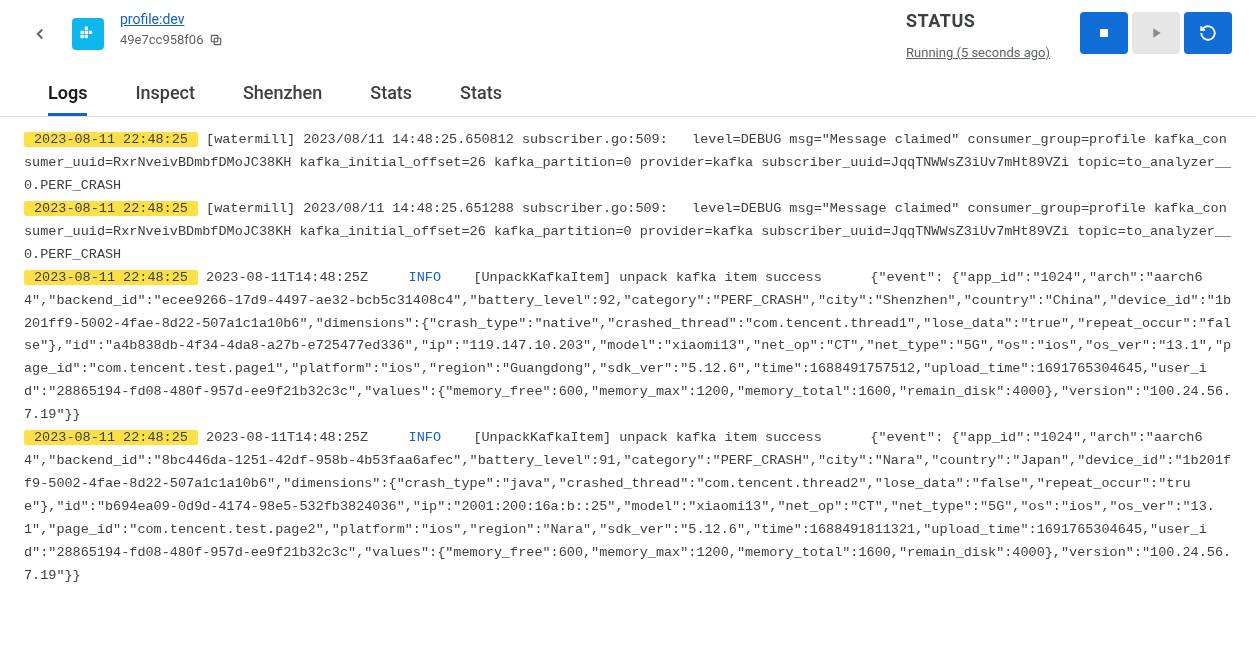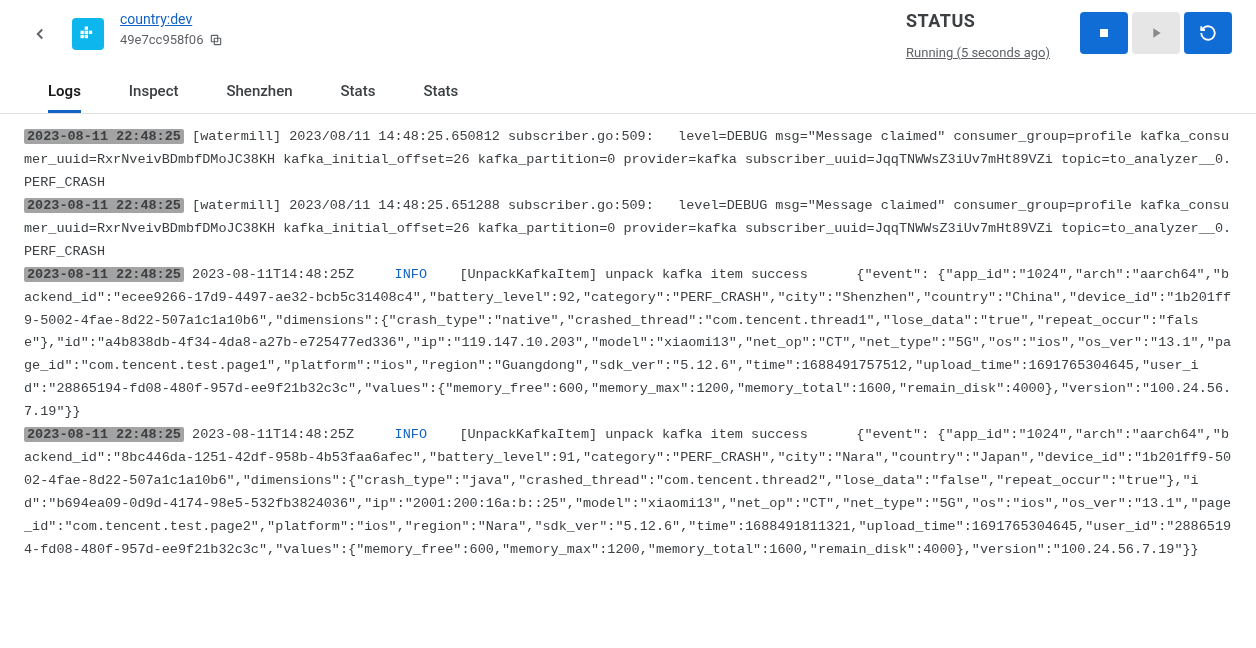--- a/index.html
+++ b/index.html
@@ -101,21 +101,21 @@
     .btn-stop { background: #116dd6; color: #fff; }
     .btn-play { background: #e6e6e6; color: #8a8a8a; cursor: default; }
     .btn-restart { background: #116dd6; color: #fff; }
     .tabs {
       display: flex;
       gap: 48px;
       padding: 8px 48px 0 48px;
       border-bottom: 1px solid #e0e0e0;
     }
     .tab {
-      font-size: 15px;
+      font-size: 18px;
       font-weight: 500;
       color: #3c4043;
       padding: 10px 0;
       cursor: pointer;
       border-bottom: 3px solid transparent;
     }
     .tab.active {
       color: #1a1a1a;
       font-weight: 600;
       border-bottom-color: #1261c4;
@@ -126,25 +126,24 @@
       font-size: 13.5px;
       line-height: 1.7;
       color: #3c4043;
       word-break: break-all;
       white-space: pre-wrap;
       overflow-y: auto;
       height: calc(648px - 140px);
     }
     .log-entry { display: block; }
     .ts {
-      background: #a3a3a3;
-      padding: 0 3px;
+      background: #fde047;
+      padding: 0 10px;
       border-radius: 2px;
       color: #3c4043;
-      font-weight: bold;
     }
     .info {
       color: #1261c4;
       font-weight: 500;
     }
   </style>
 </head>
 <body>
 
 <div class="header">
@@ -157,21 +156,21 @@
     <svg viewBox="0 0 24 24">
         <rect x="3" y="8" width="4" height="4"></rect>
         <rect x="8" y="8" width="4" height="4"></rect>
         <rect x="13" y="8" width="4" height="4"></rect>
         <rect x="8" y="3" width="4" height="4"></rect>
         <rect x="3" y="13" width="4" height="4"></rect>
         <rect x="8" y="13" width="4" height="4"></rect>
       </svg>
   </div>
   <div class="title-block">
-    <a class="subtitle">country:dev</a>
+    <a class="subtitle">profile:dev</a>
     <div class="hash-row">
       <span>49e7cc958f06</span>
       <span class="copy-icon">
         <svg viewBox="0 0 24 24" fill="none" stroke="currentColor" stroke-width="2">
             <rect x="9" y="9" width="11" height="11" rx="1"></rect>
             <rect x="4" y="4" width="11" height="11" rx="1"></rect>
           </svg>
       </span>
     </div>
   </div>

